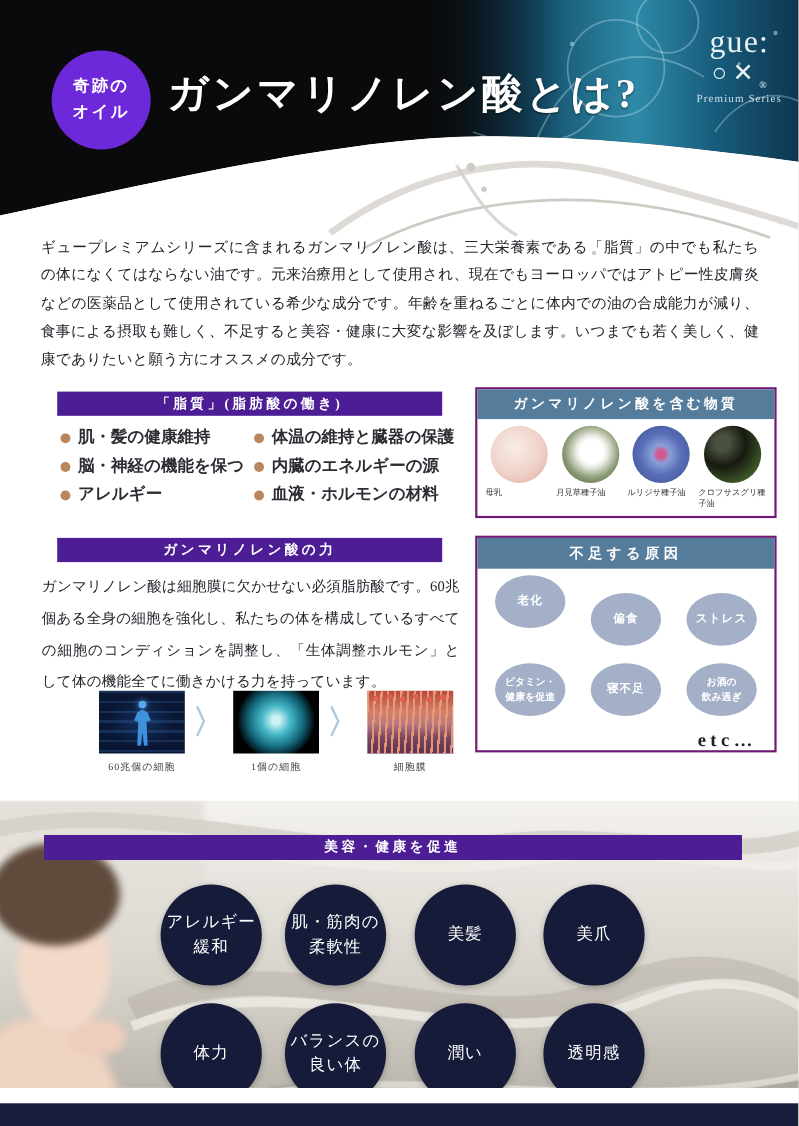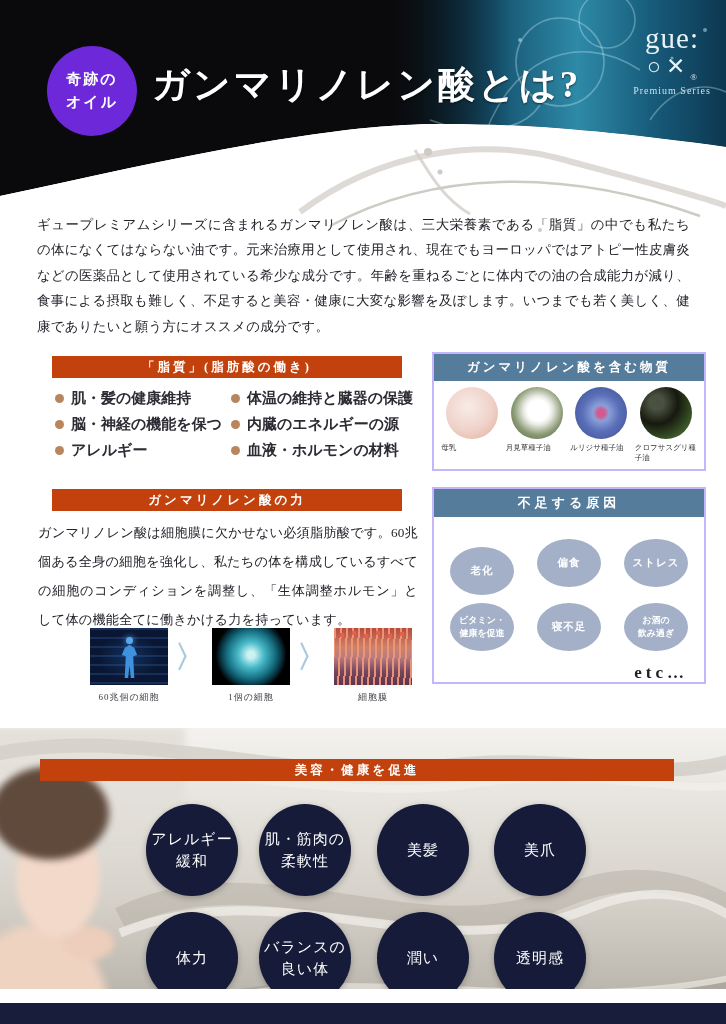--- a/index.html
+++ b/index.html
@@ -28,32 +28,32 @@
   .logo-series{font-size:10px;color:#cfe0e8;letter-spacing:1px;margin-top:3px;white-space:nowrap;}
 
   
   .intro{
     position:absolute;left:37px;top:212px;width:653px;font-size:13.4px;line-height:25.4px;
     color:#23232b;text-align:justify;letter-spacing:.3px;
   }
 
   
   .copper-bar{
-    position:absolute;height:22px;background:#c2410c;color:#fff;text-align:center;
+    position:absolute;height:22px;background:#4c1d95;color:#fff;text-align:center;
     line-height:22px;font-size:12.5px;letter-spacing:3px;font-weight:600;
   }
 
   
   .bullets{position:absolute;left:55px;top:389px;width:360px;display:grid;
     grid-template-columns:176px 184px;row-gap:7px;font-size:15px;font-weight:600;color:#2c2c34;}
   .bullet{display:flex;align-items:center;line-height:19px;}
   .dot{width:9px;height:9px;border-radius:50%;background:#b9855c;margin-right:7px;flex:0 0 auto;}
 
   
-  .blue-box{position:absolute;left:432px;width:274px;background:#fff;border:2px solid #c4b5fd;box-sizing:border-box;}
+  .blue-box{position:absolute;left:432px;width:274px;background:#fff;border:2px solid #701a75;box-sizing:border-box;}
   .blue-box-header{background:#567c9b;color:#fff;text-align:center;font-size:12.5px;
     letter-spacing:3px;font-weight:600;}
   .sources{top:352px;height:119px;}
   .sources .blue-box-header{height:27px;line-height:27px;}
   .sources-body{display:flex;justify-content:space-around;padding:6px 6px 0 6px;}
   .source-item{width:62px;}
   .source-circle{width:52px;height:52px;border-radius:50%;margin:0 auto;}
   .source-label{font-size:7.5px;color:#333;margin-top:4px;line-height:1.3;}
   .c-milk{background:radial-gradient(circle at 42% 38%,#f8ece7,#efd2c9 55%,#e0a99c);}
   .c-primrose{background:radial-gradient(circle at 52% 45%,#ffffff 0 26%,#ecece6 36%,#8a9a74 62%,#45553a);}
@@ -265,21 +265,21 @@
     <div class="chevron">〉</div>
     <div class="step">
       <div class="step-img img-membrane"></div>
       <div class="step-label">細胞膜</div>
     </div>
   </div>
 
   <div class="blue-box deficiency">
     <div class="blue-box-header">不足する原因</div>
     <div class="def-body">
-      <div class="cause prel" style="left:16px;top:30px;">老化</div>
+      <div class="cause prel" style="left:16px;top:6px;">老化</div>
       <div class="cause prel" style="left:103px;top:22px;">偏食</div>
       <div class="cause prel" style="left:190px;top:22px;">ストレス</div>
       <div class="cause prel small" style="left:16px;top:86px;">ビタミン・
 健康を促進</div>
       <div class="cause prel" style="left:103px;top:86px;">寝不足</div>
       <div class="cause prel small" style="left:190px;top:86px;text-align:center;">お酒の
 飲み過ぎ</div>
       <div class="etc">etc…</div>
     </div>
   </div>

